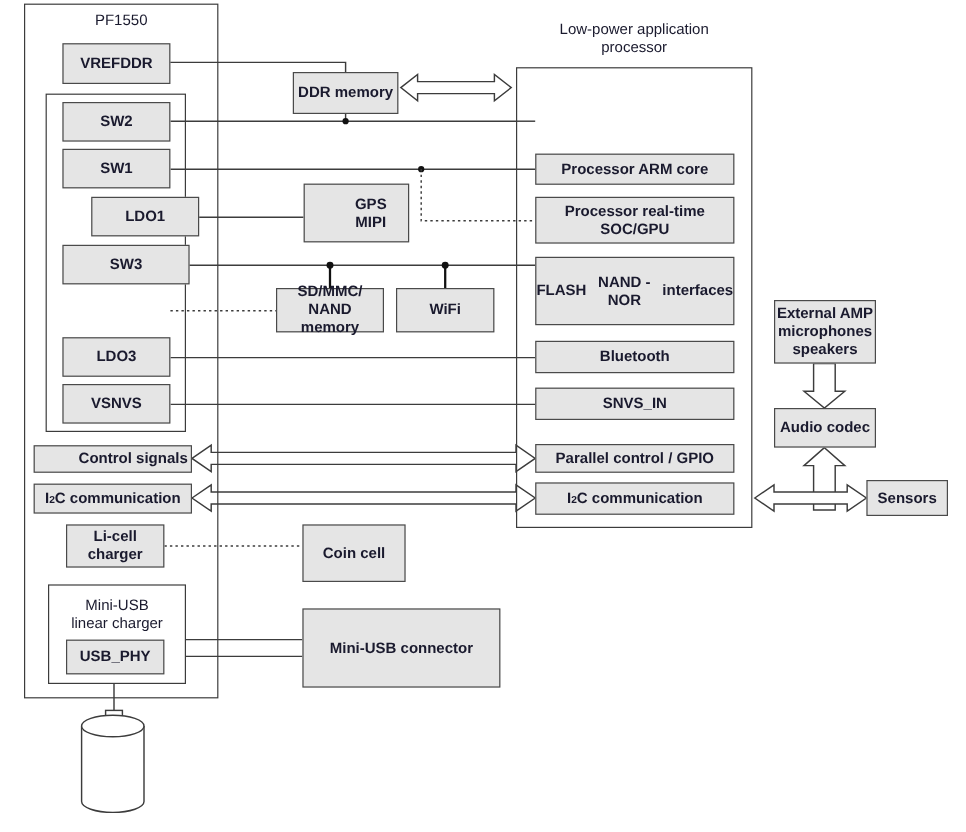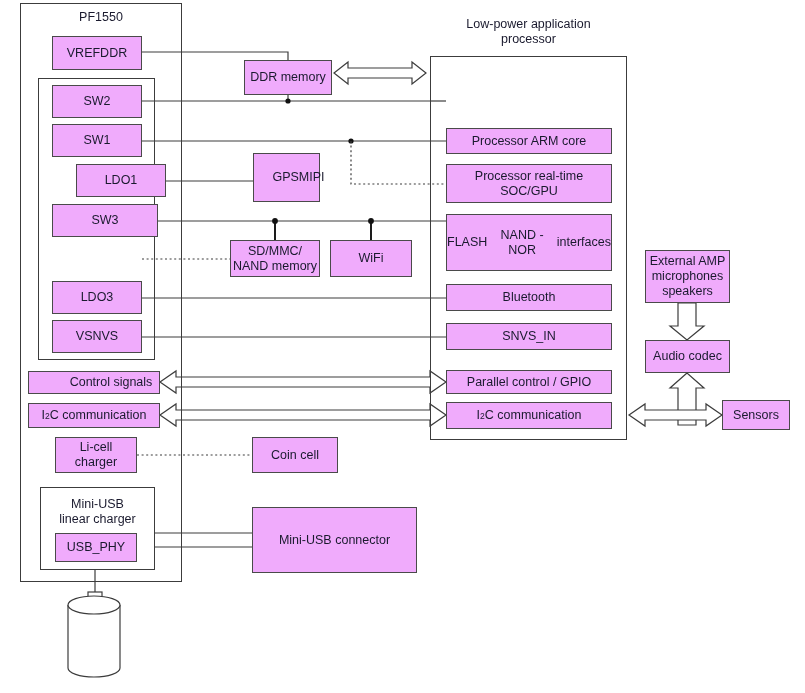--- a/index.html
+++ b/index.html
@@ -1,21 +1,21 @@
 <!DOCTYPE html>
 <html><head>
 <meta charset="utf-8">
 <style>
   html,body{margin:0;padding:0;background:#ffffff;}
   body{width:805px;height:693px;font-family:"Liberation Sans",sans-serif;color:#1a1a2e;}
   #root{position:relative;width:805px;height:693px;overflow:hidden;}
   svg#wires{position:absolute;left:0;top:0;width:805px;height:693px;pointer-events:none;}
-  .box{position:absolute;box-sizing:border-box;border:1.3px solid #4a4a4a;background:#f0abfc;
+  .box{position:absolute;box-sizing:border-box;border:1.3px solid #4a4a4a;background:#e5e5e5;
        display:flex;align-items:center;justify-content:center;text-align:center;
-       font-size:12.5px;line-height:1.18;z-index:5;}
+       font-size:12.5px;line-height:1.18;z-index:5;font-weight:bold;}
   .group{position:absolute;box-sizing:border-box;border:1.3px solid #3c3c3c;background:transparent;z-index:1;}
   .lbl{position:absolute;font-size:12.5px;line-height:1.2;text-align:center;z-index:6;}
   .sup{font-size:8.5px;vertical-align:super;line-height:0;}
 </style>
 </head>
 <body>
 
 <div id="root">
 
   <svg id="wires" viewBox="0 0 805 693">
@@ -110,33 +110,33 @@
 
   <div class="group" style="left:40px;top:487px;width:115px;height:83px;background:#fff;z-index:4;"></div>
   <div class="lbl" style="left:40px;top:497px;width:115px;z-index:6;">
     <span>Mini-USB</span><br>
     <span>linear charger</span>
   </div>
   <div class="box" style="left:55px;top:533px;width:82px;height:29px;z-index:7;">USB_PHY</div>
 
   <div class="box" style="left:244px;top:60px;width:88px;height:35px;">DDR memory</div>
 
-  <div class="box" style="left:253px;top:153px;width:67px;height:49px;flex-direction:row;padding-left:24px;">
+  <div class="box" style="left:253px;top:153px;width:88px;height:49px;flex-direction:column;padding-left:24px;">
     <span>GPS</span>
     <span>MIPI</span>
   </div>
 
   <div class="box" style="left:230px;top:240px;width:90px;height:37px;flex-direction:column;">
     <span>SD/MMC/</span>
     <span>NAND memory</span>
   </div>
 
   <div class="box" style="left:330px;top:240px;width:82px;height:37px;">WiFi</div>
 
-  <div class="box" style="left:252px;top:437px;width:86px;height:36px;">Coin cell</div>
+  <div class="box" style="left:252px;top:437px;width:86px;height:48px;">Coin cell</div>
 
   <div class="box" style="left:252px;top:507px;width:165px;height:66px;">Mini-USB connector</div>
 
   <div class="lbl" style="left:430px;top:17px;width:197px;">
     <span>Low-power application</span><br>
     <span>processor</span>
   </div>
   <div class="group" style="left:430px;top:56px;width:197px;height:384px;"></div>
 
 

